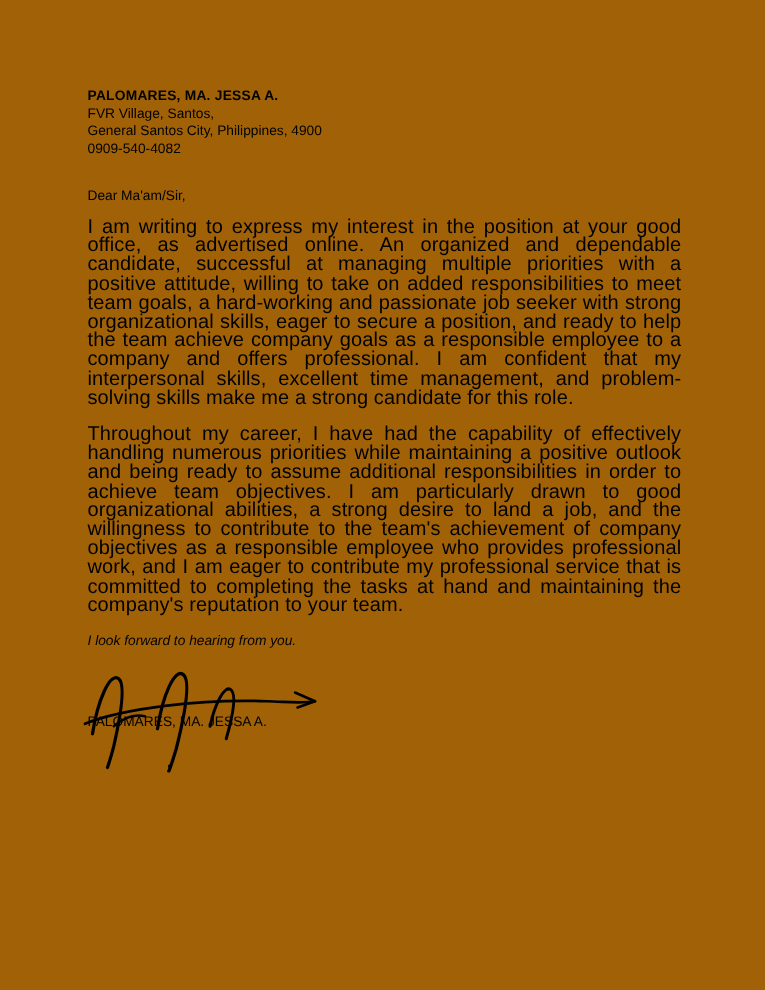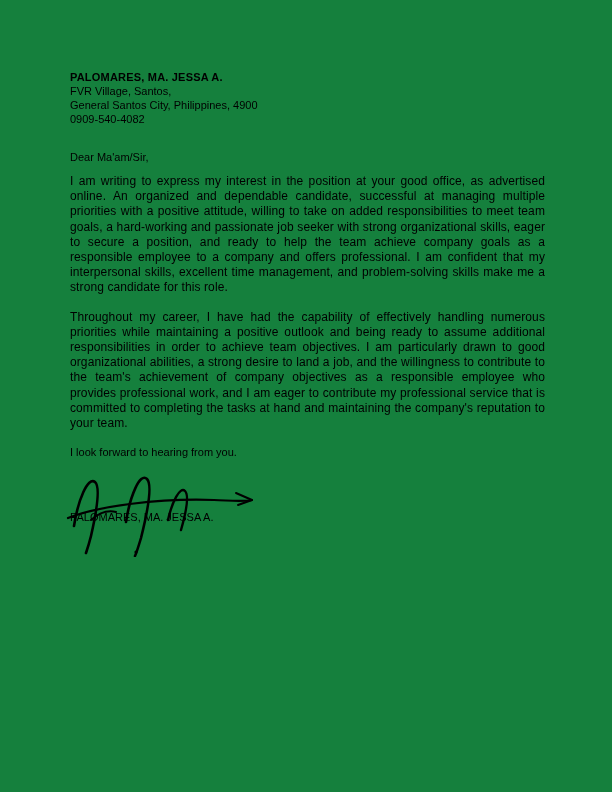--- a/index.html
+++ b/index.html
@@ -5,52 +5,53 @@
   html, body {
     margin: 0;
     padding: 0;
     background: #ffffff;
   }
   .page {
     position: relative;
     width: 612px;
     height: 792px;
     margin: 0 auto;
-    background: #15803d;
+    background: #a16207;
     font-family: "Liberation Sans", "DejaVu Sans", sans-serif;
     color: #000000;
     box-sizing: border-box;
     padding: 70px 67px 21px 70px;
     overflow: hidden;
   }
   .sender-block {
     font-size: 11px;
     line-height: 14px;
   }
   .sender-name {
     font-weight: bold;
     letter-spacing: 0.2px;
   }
   .salutation {
     font-size: 11px;
     line-height: 14px;
     margin-top: 24px;
   }
   .body-paragraph {
-    font-size: 12px;
+    font-size: 16px;
     line-height: 15.2px;
     text-align: justify;
     margin-top: 10px;
     margin-bottom: 14px;
     letter-spacing: 0.1px;
   }
   .closing-line {
     font-size: 11px;
     line-height: 15.2px;
     margin-top: 13px;
+    font-style: italic;
   }
   .signoff {
     font-size: 11px;
     line-height: 14px;
     margin-top: 42px;
   }
   .signature-block {
     position: relative;
     height: 95px;
     margin-top: 4px;

